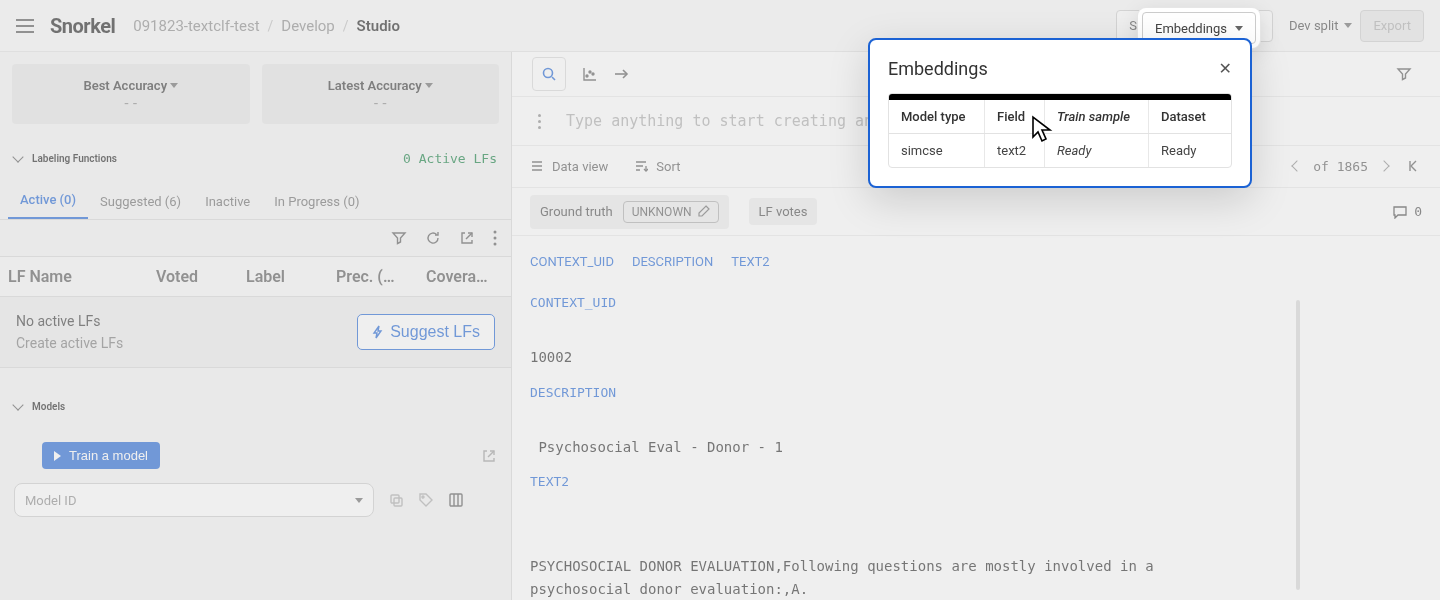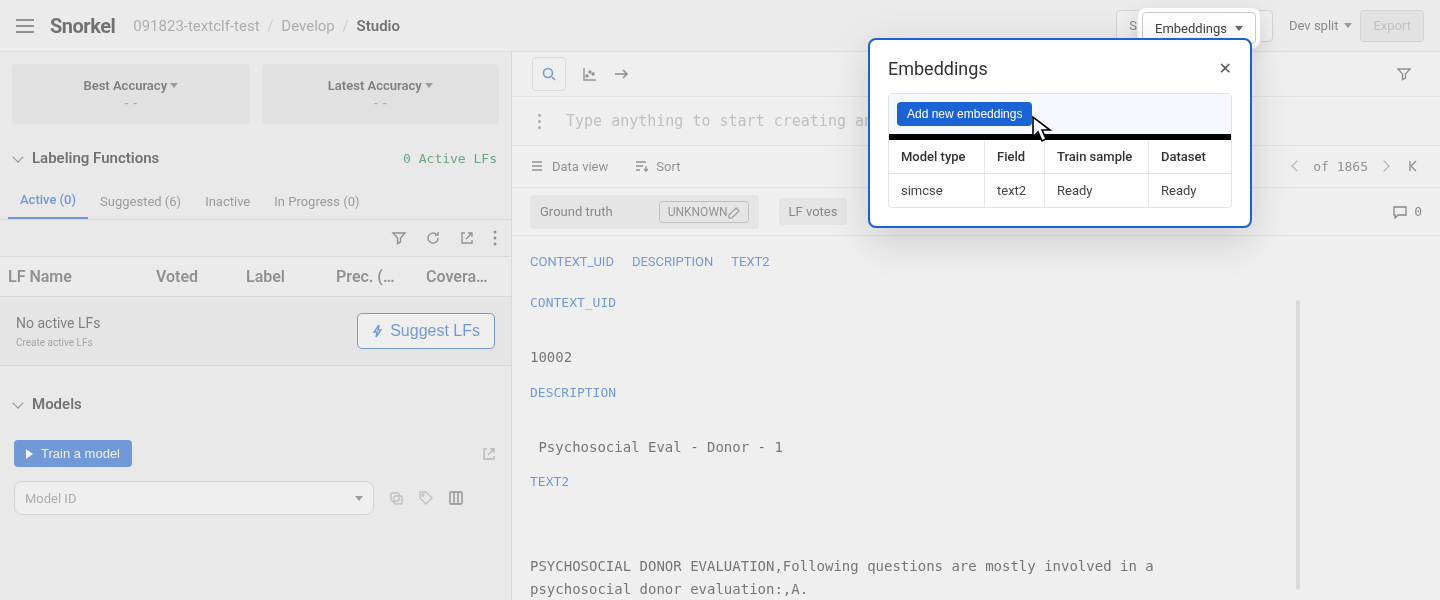--- a/index.html
+++ b/index.html
@@ -29,21 +29,21 @@
   
   .metrics { display:flex; gap:12px; padding:12px; }
   .metric-card { background:#e6e6e6; border-radius:4px; height:60px; display:flex; flex-direction:column; align-items:center; justify-content:center; }
   .metric-card:first-child { flex:1; }
   .metric-card:last-child { flex:1; }
   .metric-title { font-size:13px; font-weight:600; color:#333; display:flex; align-items:center; gap:3px; }
   .metric-val { font-size:14px; color:#888; font-family: ui-monospace, SFMono-Regular, Menlo, monospace; margin-top:2px; }
 
   
   .sec-head { display:flex; align-items:center; height:44px; padding:0 14px; background:#f4f4f4; justify-content:space-between; }
-  .sec-title { display:flex; align-items:center; gap:10px; font-weight:600; font-size:15px; }
+  .sec-title { display:flex; align-items:center; gap:10px; font-weight:600; font-size:10px; }
   .chev { display:inline-block; width:8px; height:8px; border-right:1.5px solid #555; border-bottom:1.5px solid #555; transform:rotate(45deg); margin-top:-3px; }
   .active-lfs { font-family: ui-monospace, SFMono-Regular, Menlo, monospace; color:#0a7a3a; font-size:13px; }
 
   
   .tabs { display:flex; height:40px; border-bottom:1px solid #d8d8d8; padding:0 8px; align-items:flex-end; }
   .tab { padding:0 12px 10px; font-size:13px; color:#666; cursor:pointer; }
   .tab.active { color:#1b62d4; border-bottom:2px solid #1b62d4; font-weight:500; }
 
   
   .lf-tools { display:flex; justify-content:flex-end; gap:18px; padding:10px 14px; align-items:center; color:#555; }
@@ -54,26 +54,26 @@
   .lf-th div { padding:10px 8px; }
   .c-name { flex:0 0 148px; }
   .c-voted { flex:0 0 90px; }
   .c-label { flex:0 0 90px; }
   .c-prec { flex:0 0 90px; }
   .c-cov { flex:1; }
 
   
   .lf-empty { display:flex; align-items:center; justify-content:space-between; padding:16px; background:#ededed; border-bottom:1px solid #d8d8d8; }
   .lf-empty .texts { font-size:14px; color:#333; }
-  .lf-empty .sub { font-size:10px; color:#777; margin-top:6px; }
+  .lf-empty .sub { font-size:14px; color:#777; margin-top:6px; }
   .suggest-btn { border:1px solid #1b62d4; color:#1b62d4; background:#fff; border-radius:5px; padding:8px 14px; font-size:16px; display:flex; align-items:center; gap:6px; cursor:pointer; }
 
   
   .models-body { padding:14px; display:flex; align-items:center; justify-content:space-between; }
-  .train-btn { background:#1b62d4; color:#fff; border-radius:4px; padding:6px 12px; font-size:13px; display:flex; align-items:center; gap:8px; cursor:pointer; border:none; }
+  .train-btn { background:#1b62d4; color:#fff; border-radius:4px; padding:6px 12px; font-size:13px; display:flex; align-items:center; gap:8px; cursor:pointer; border:none;margin-left:28px; }
   .play { width:0; height:0; border-top:5px solid transparent; border-bottom:5px solid transparent; border-left:7px solid #fff; }
   .ext-link-ic { color:#9a9a9a; }
 
   .model-id-row { padding:0 14px 14px; display:flex; gap:14px; align-items:center; }
   .select-box { flex:1; max-width:360px; height:34px; border:1px solid #ccc; border-radius:8px; background:#fff; display:flex; align-items:center; padding:0 10px; color:#888; font-size:13px; justify-content:space-between; cursor:pointer; }
 
   
   .r-topbar { display:flex; align-items:center; height:52px; padding:0 20px; border-bottom:1px solid #eaeaea; }
   .r-iconbox { width:34px; height:34px; border:1px solid #d8d8d8; border-radius:4px; display:flex; align-items:center; justify-content:center; color:#1b62d4; margin-right:8px; }
   .r-tool-ic { width:32px; height:32px; display:flex; align-items:center; justify-content:center; color:#555; cursor:pointer; }
@@ -93,21 +93,21 @@
   .right-grp { display:flex; align-items:center; gap:18px; font-family: ui-monospace, SFMono-Regular, Menlo, monospace; font-size:13px; color:#555; }
   .counter { display:flex; align-items:center; gap:12px; }
   .arrow-l, .arrow-r { width:8px; height:8px; border-top:1.5px solid #888; border-right:1.5px solid #888; display:inline-block; }
   .arrow-l { transform:rotate(-135deg); }
   .arrow-r { transform:rotate(45deg); }
 
   
   .pill-row { display:flex; align-items:center; height:56px; padding:0 18px; gap:20px; border-bottom:1px solid #eaeaea; }
   .pill-grp { display:flex; align-items:center; gap:10px; background:#ededed; border-radius:4px; padding:6px 10px; }
   .pill-label { font-size:13px; color:#444; }
-  .unknown-tag { border:1px solid #aaa; border-radius:4px; padding:3px 8px; font-size:12px; display:flex; align-items:flex-end; color:#555;margin-left:36px; }
+  .unknown-tag { border:1px solid #aaa; border-radius:4px; padding:3px 8px; font-size:12px; display:flex; align-items:flex-start; gap:6px; color:#555; }
   .comments { display:flex; align-items:center; gap:6px; font-family: ui-monospace, SFMono-Regular, Menlo, monospace; font-size:13px; color:#444; margin-left:auto;}
 
   
   .doc-links { display:flex; gap:18px; padding:18px 18px 10px; font-size:13px; }
   .doc-links span { color:#1b62d4; cursor:pointer; }
   .doc-section { padding:16px 18px 0; }
   .doc-key { font-family: ui-monospace, SFMono-Regular, Menlo, monospace; color:#1b62d4; font-size:13px; margin-bottom:10px; }
   .doc-val { font-family: ui-monospace, SFMono-Regular, Menlo, monospace; font-size:14px; color:#222; line-height:1.6; white-space:pre-wrap;margin-top:36px; }
   .vscroll-hint { position:absolute; right:140px; top:300px; width:4px; height:290px; background:#d8d8d8; border-radius:2px; }
 
@@ -120,21 +120,21 @@
   .emb-toolbar { background:#f6f8ff; padding:8px; }
   .add-emb-btn { background:#1b62d4; color:#fff; border:none; border-radius:4px; padding:5px 10px; font-size:12px; cursor:pointer; }
   .emb-th, .emb-tr { display:flex; }
   .emb-th { background:#fff; border-top:6px solid #000000; border-bottom:1px solid #e2e2e2; }
   .emb-th div, .emb-tr div { padding:9px 12px; font-size:13px; border-right:1px solid #e8e8e8; }
   .emb-th div { font-weight:500; color:#333; }
   .emb-tr div { color:#444; }
   .emb-th div:last-child, .emb-tr div:last-child { border-right:none; }
   .ec-model { flex:0 0 96px; }
   .ec-field { flex:0 0 60px; }
-  .ec-train { flex:0 0 104px; }
+  .ec-train { flex:0 0 104px;font-style:italic; }
   .ec-data { flex:1; }
 
   .cursor-ptr { position:absolute; z-index:70; top:115px; left:1030px; pointer-events:none; }
 
   
   .nav-embed-wrap { position:absolute; z-index:55; top:8px; left:1138px; background:#fff; border-radius:8px; padding:4px; box-shadow:0 0 0 1px #e6e6e6, 0 6px 22px rgba(0,0,0,0.12); }
 
   svg { display:block; }
 </style>
 </head>
@@ -424,23 +424,20 @@
 </div>
 
 <div class="overlay-dim"></div>
 
 <div class="popover">
   <div class="popover-head">
     <div class="popover-title">Embeddings</div>
     <div class="close-x">✕</div>
   </div>
   <div class="emb-table">
-    <div class="emb-toolbar">
-      <button class="add-emb-btn">Add new embeddings</button>
-    </div>
     <div class="emb-th">
       <div class="ec-model">Model type</div>
       <div class="ec-field">Field</div>
       <div class="ec-train">Train sample</div>
       <div class="ec-data">Dataset</div>
     </div>
     <div class="emb-tr">
       <div class="ec-model">simcse</div>
       <div class="ec-field">text2</div>
       <div class="ec-train">Ready</div>

